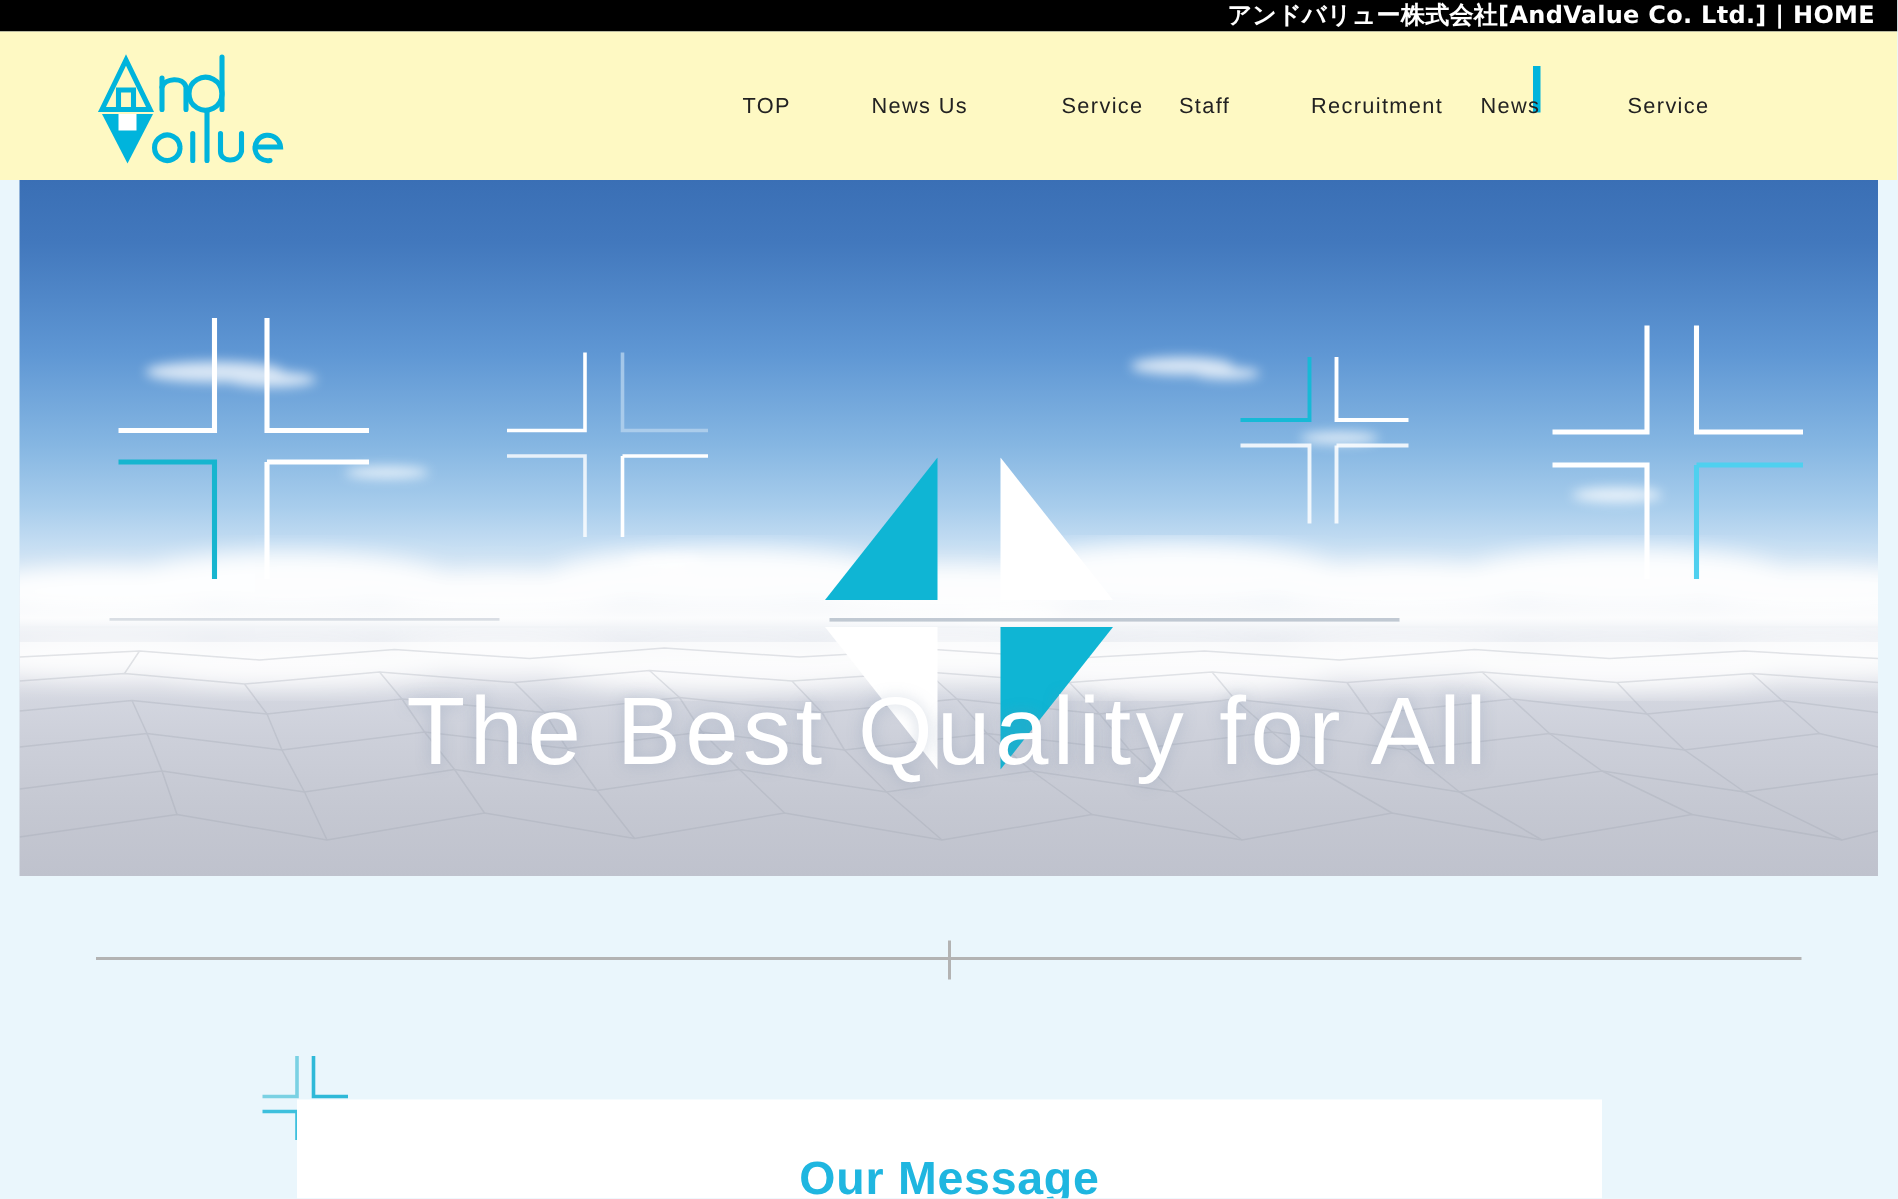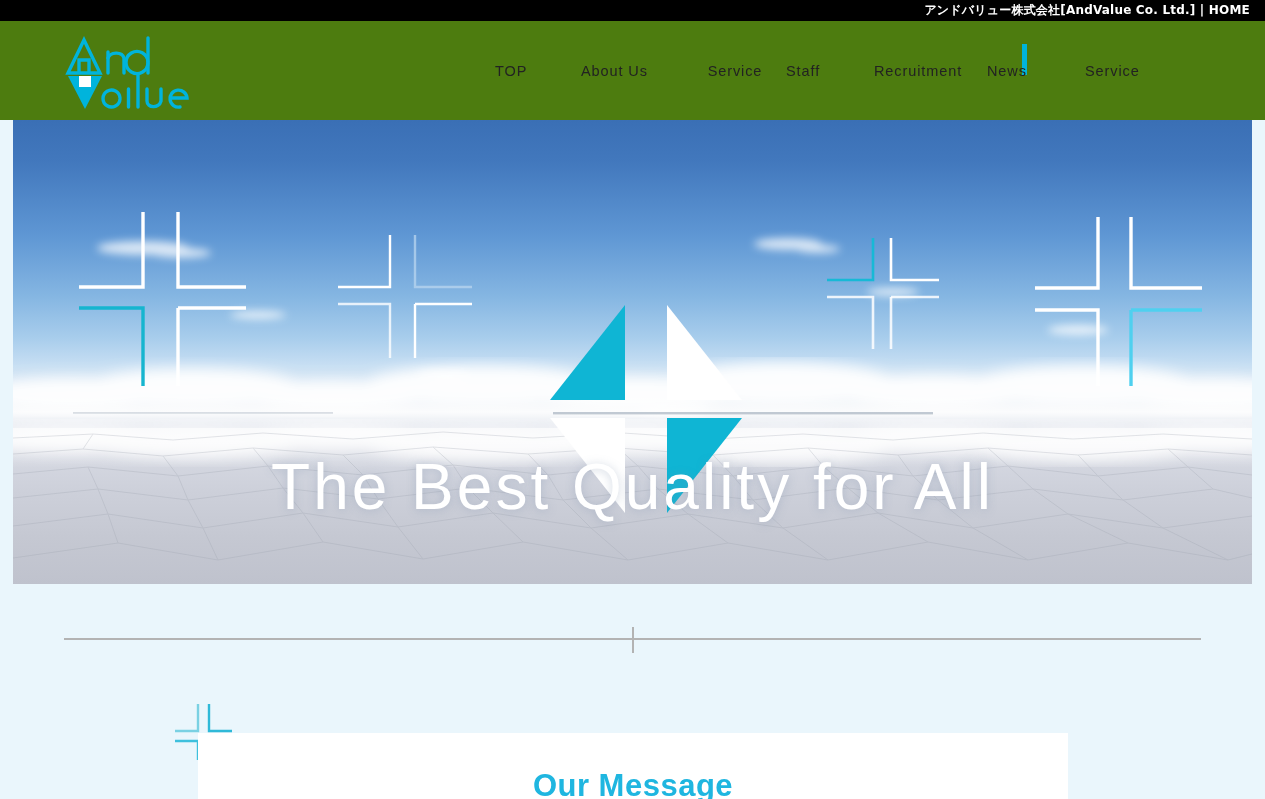--- a/index.html
+++ b/index.html
@@ -27,35 +27,35 @@
     top: 0; left: 0;
     width: 1265px;
     height: 21px;
     background: #000000;
     display: flex;
     align-items: center;
     justify-content: flex-end;
   }
   .topbar-text {
     color: #ffffff;
-    font-size: 12px;
+    font-size: 16px;
     font-weight: bold;
     letter-spacing: 0.2px;
     padding-right: 15px;
     white-space: nowrap;
     font-family: "DejaVu Sans", sans-serif;
   }
 
   
   .header {
     position: absolute;
     top: 21px; left: 0;
     width: 1265px;
     height: 99px;
-    background: #4d7c0f;
+    background: #fef9c3;
   }
 
   .logo {
     position: absolute;
     left: 62px;
     top: 11px;
     width: 130px;
     height: 78px;
     cursor: pointer;
   }
@@ -282,21 +282,21 @@
 
           <path d="M108 66 L125 66 A8.5 8.5 0 1 0 118 75"></path>
         </g>
       </svg>
     </a>
 
     <nav class="nav">
       <div class="nav-active-bar"></div>
       <ul class="nav-list">
         <li class="nav-item n0">TOP</li>
-        <li class="nav-item n1">About Us</li>
+        <li class="nav-item n1">News Us</li>
         <li class="nav-item n2">Service</li>
         <li class="nav-item n3">Staff</li>
         <li class="nav-item n4">Recruitment</li>
         <li class="nav-item n5">News</li>
         <li class="nav-item n6">Service</li>
       </ul>
     </nav>
   </div>
 
   <div class="hero">

